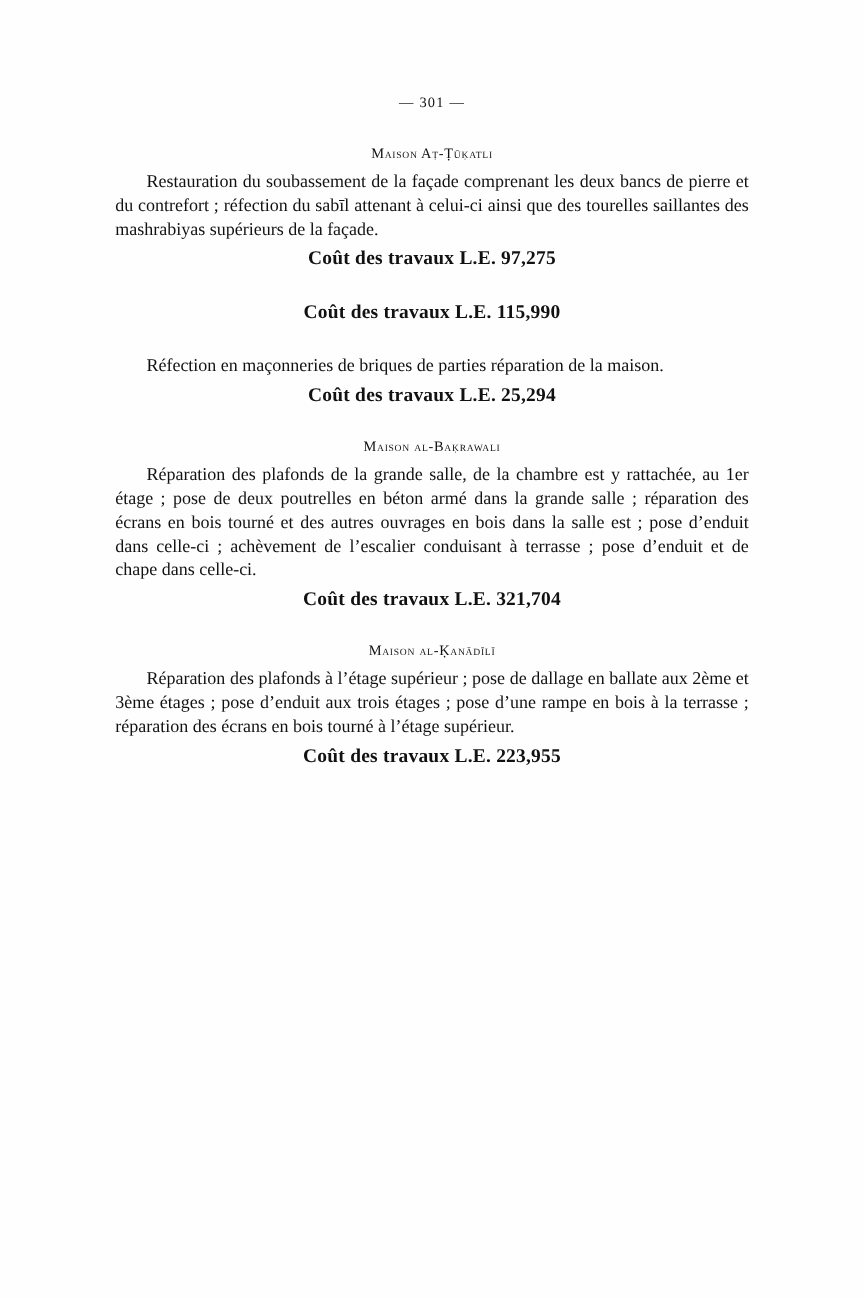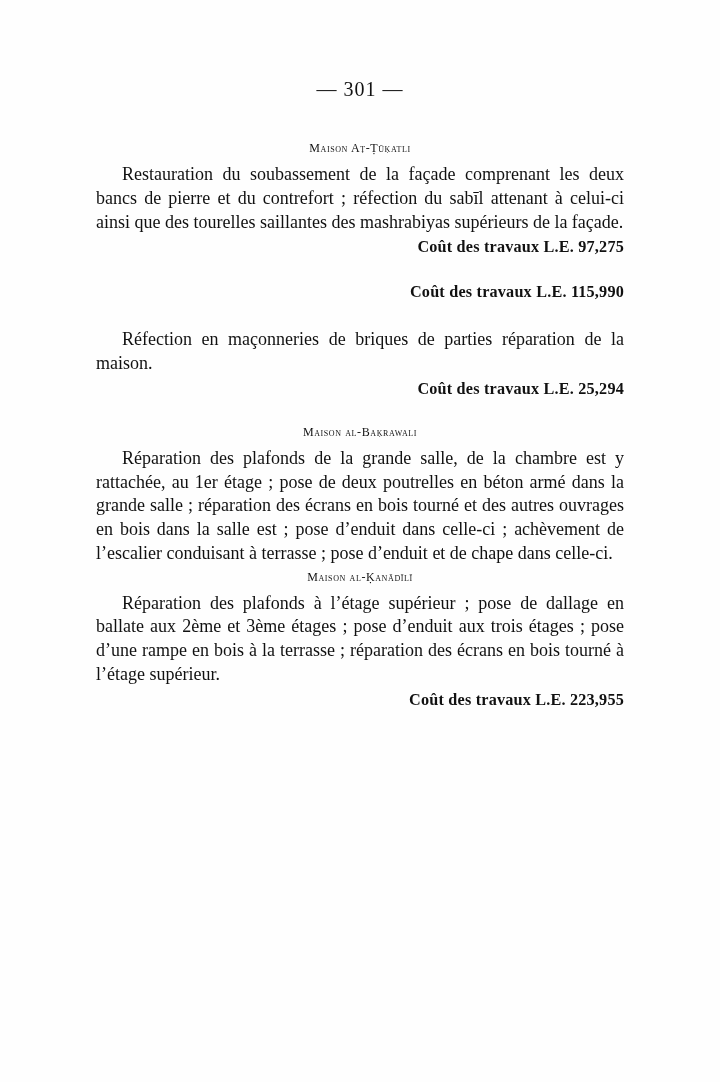--- a/index.html
+++ b/index.html
@@ -24,47 +24,47 @@
     background: #fefefe;
   }
   .content {
     position: absolute;
     left: 96px;
     top: 78px;
     width: 528px;
   }
   .page-number {
     text-align: center;
-    font-size: 20px;
+    font-size: 12px;
     letter-spacing: 1px;
-    margin-bottom: 40px;
+    margin-bottom: 28px;
     font-family: "Liberation Serif", serif;
   }
   .entry {
     margin-bottom: 2px;
   }
   .entry-title {
     text-align: center;
     font-size: 12px;
     font-variant: small-caps;
     letter-spacing: 0.6px;
     margin-bottom: 7px;
     font-family: "Liberation Serif", serif;
   }
   .entry-body {
-    font-size: 18px;
+    font-size: 15px;
     line-height: 1.32;
     text-align: justify;
     text-justify: inter-word;
     text-indent: 26px;
     margin: 0 0 4px 0;
     hyphens: manual;
   }
   .entry-cost {
-    text-align: right;
+    text-align: center;
     font-size: 16.2px;
     font-weight: bold;
     margin-bottom: 26px;
     letter-spacing: 0.2px;
   }
   .entry:last-child .entry-cost {
     margin-bottom: 0;
   }
 </style>
 </head>
@@ -87,20 +87,21 @@
     </div>
 
     <div class="entry">
       <p class="entry-body">Réfection en maçonneries de briques de parties réparation de la maison.</p>
       <div class="entry-cost">Coût des travaux L.E. 25,294</div>
     </div>
 
     <div class="entry">
       <div class="entry-title">Maison al-Baḳrawali</div>
       <p class="entry-body">Réparation des plafonds de la grande salle, de la chambre est y rattachée, au 1er étage ; pose de deux poutrelles en béton armé dans la grande salle ; réparation des écrans en bois tourné et des autres ouvrages en bois dans la salle est ; pose d’enduit dans celle-ci ; achèvement de l’escalier conduisant à terrasse ; pose d’enduit et de chape dans celle-ci.</p>
+      <div class="entry-cost">Coût des travaux L.E. 321,704</div>
     </div>
 
     <div class="entry">
       <div class="entry-title">Maison al-Ḳanādīlī</div>
       <p class="entry-body">Réparation des plafonds à l’étage supérieur ; pose de dallage en ballate aux 2ème et 3ème étages ; pose d’enduit aux trois étages ; pose d’une rampe en bois à la terrasse ; réparation des écrans en bois tourné à l’étage supérieur.</p>
       <div class="entry-cost">Coût des travaux L.E. 223,955</div>
     </div>
 
   </div>
 </div>

